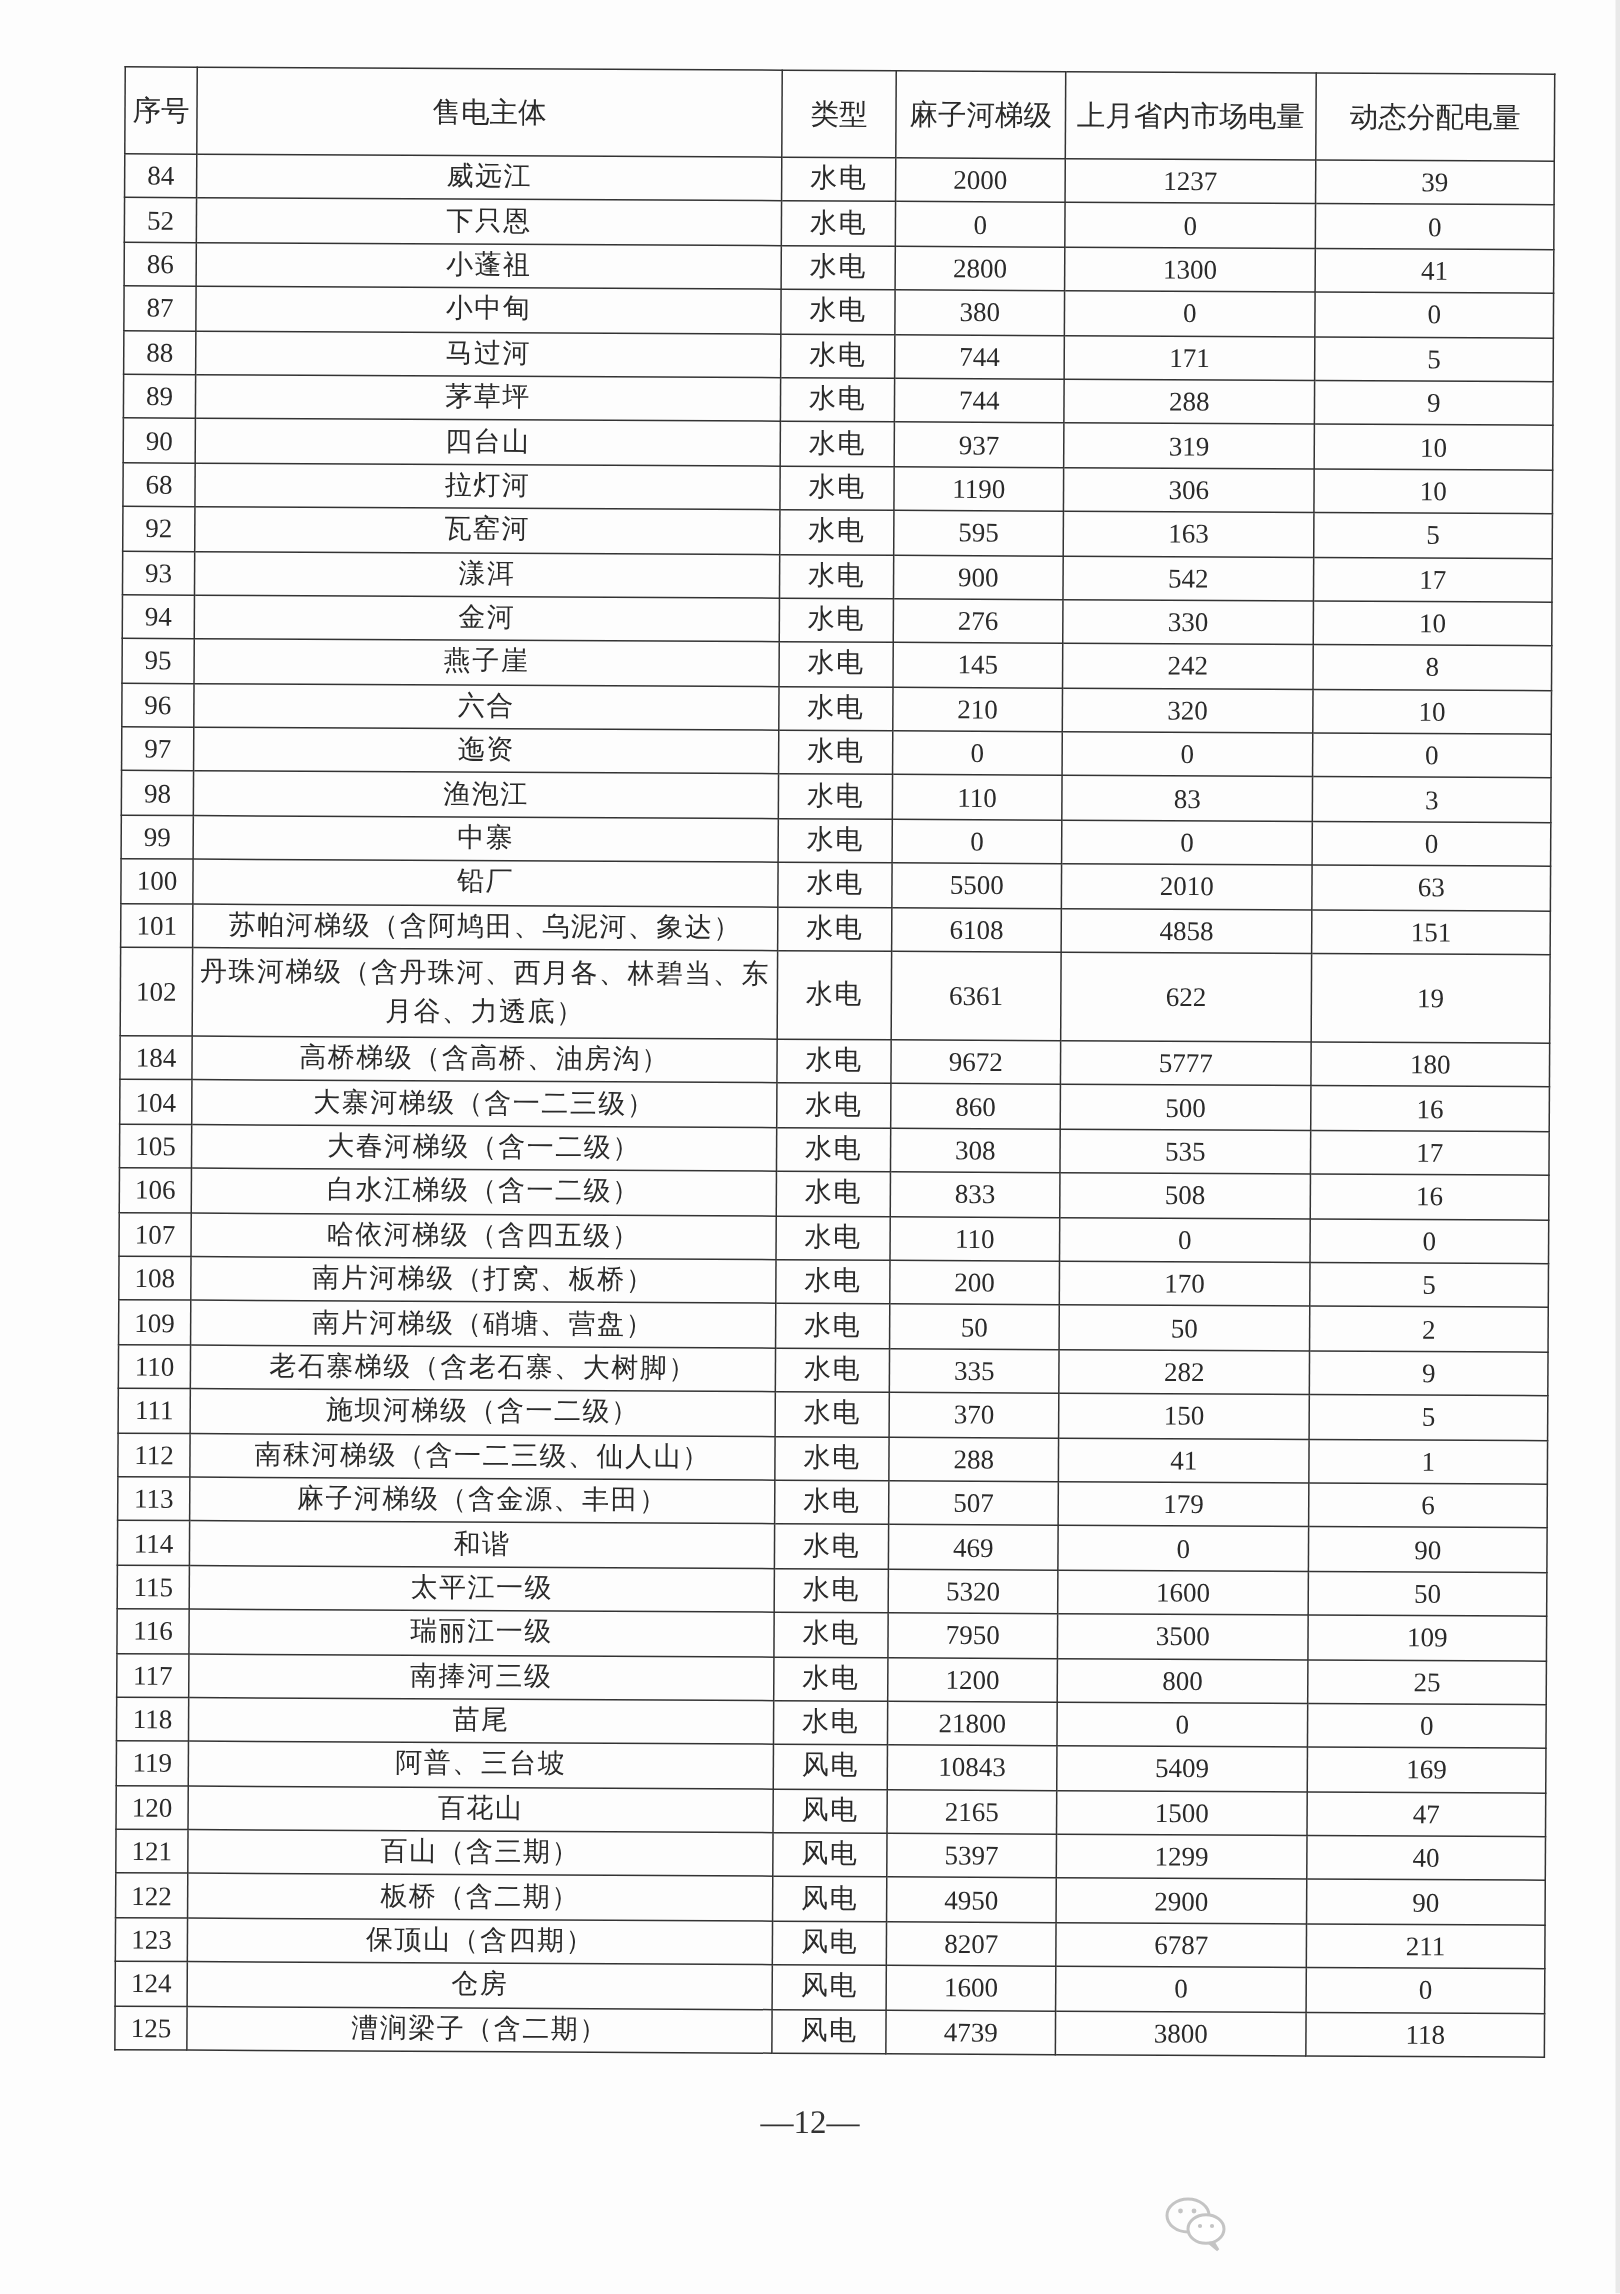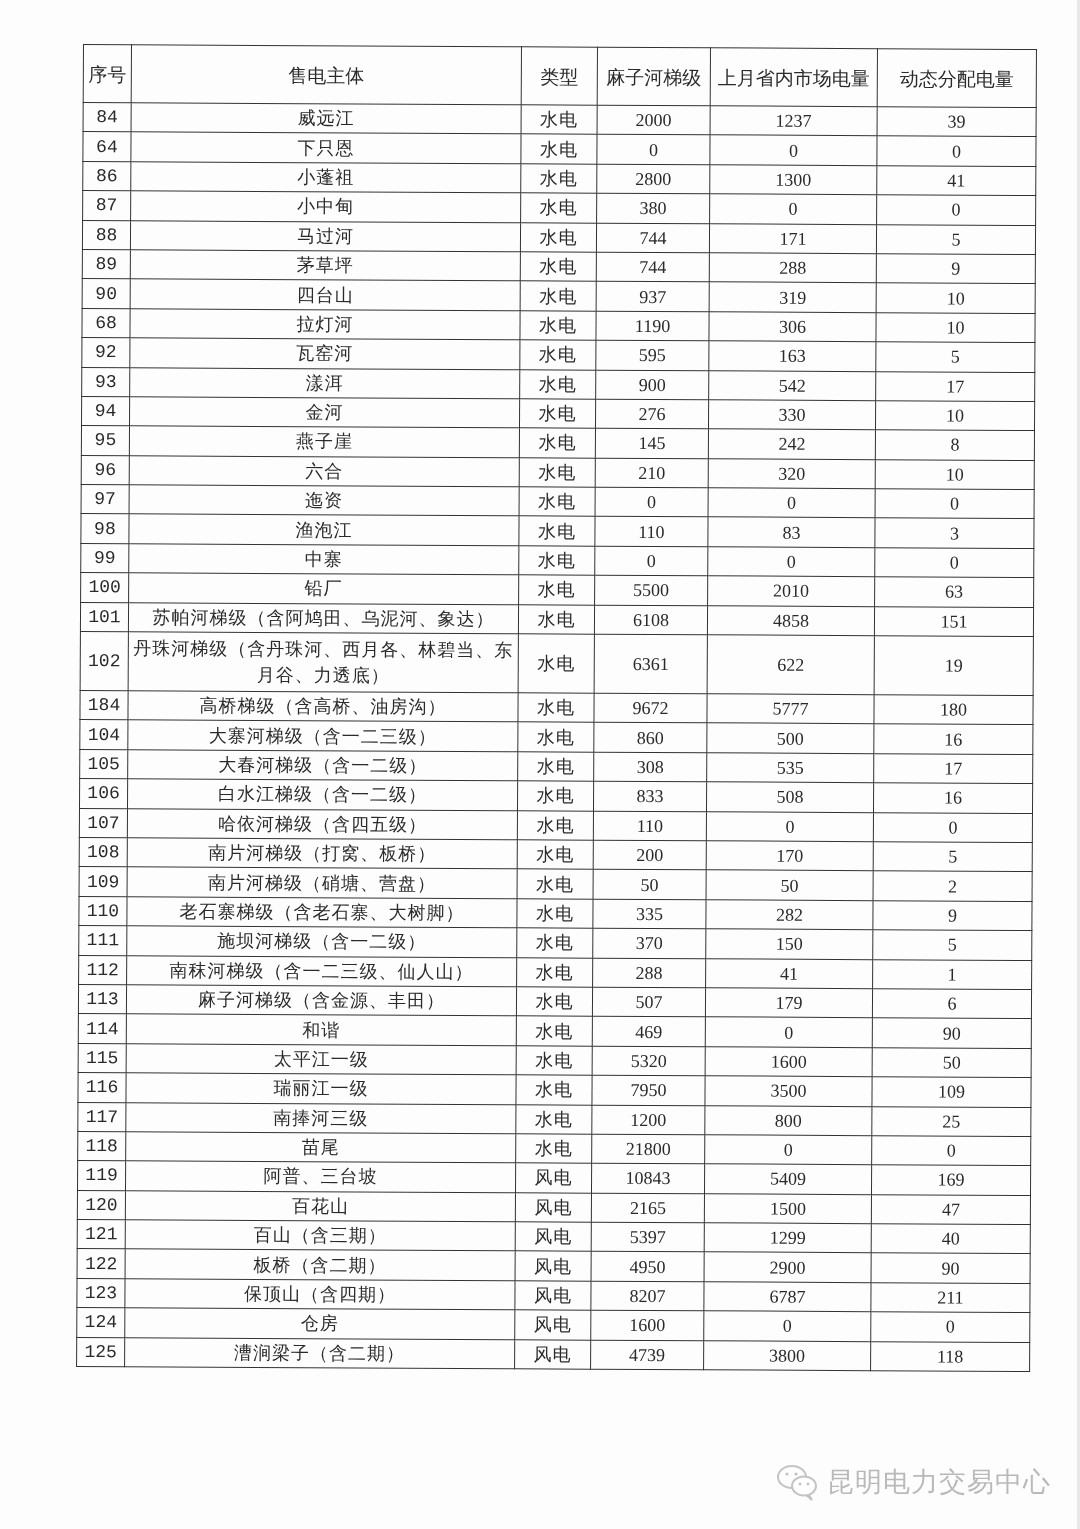--- a/index.html
+++ b/index.html
@@ -17,21 +17,21 @@
   table.data th, table.data td {
     border: 1.3px solid #333; padding: 0; text-align: center; vertical-align: middle;
     font-size: 18px; line-height: 20px; color: #2a2a2a; overflow: hidden; white-space: nowrap;
   }
   table.data th { height: 57px; font-weight: normal; font-size: 19px; }
   table.data td { height: 28.4px; }
   table.data td.name { font-size: 18px; letter-spacing: 1px; }
   table.data tr.tall td { height: 58px; }
   table.data td.wrap { white-space: normal; line-height: 26px; }
   td.num { font-family: "Liberation Serif", "DejaVu Serif", serif; font-size: 19px; }
-  td.idx { font-family: Liberation Mono, monospace; font-size: 18px; vertical-align: top; padding-top: 1px; }
+  td.idx { font-family: Liberation Serif, serif; font-size: 18px; vertical-align: top; padding-top: 1px; }
   td.type { letter-spacing: 1px; margin-left: 32px; }
   .footer-page {
     position: absolute; left: 0; width: 1080px; top: 1402px; text-align: center;
     font-family: "Liberation Serif", "DejaVu Serif", serif; font-size: 22px; color: #333;
   }
   .watermark {
     position: absolute; left: 775px; top: 1462px; display: flex; align-items: center;
     color: #b9b9b9; font-family: "DejaVu Sans", sans-serif; font-size: 27px; letter-spacing: 1px;
   }
   .watermark svg { margin-right: 6px; }
@@ -65,21 +65,21 @@
     <tbody id="tbody">
         <tr>
           <td class="idx">84</td>
           <td class="name">威远江</td>
           <td class="type">水电</td>
           <td class="num">2000</td>
           <td class="num">1237</td>
           <td class="num">39</td>
         </tr>
         <tr>
-          <td class="idx">64</td>
+          <td class="idx">52</td>
           <td class="name">下只恩</td>
           <td class="type">水电</td>
           <td class="num">0</td>
           <td class="num">0</td>
           <td class="num">0</td>
         </tr>
         <tr>
           <td class="idx">86</td>
           <td class="name">小蓬祖</td>
           <td class="type">水电</td>
@@ -395,26 +395,26 @@
           <td class="idx">125</td>
           <td class="name">漕涧梁子（含二期）</td>
           <td class="type">风电</td>
           <td class="num">4739</td>
           <td class="num">3800</td>
           <td class="num">118</td>
         </tr>
       </tbody>
   </table>
 
+  <div class="footer-page">—12—</div>
 
   <div class="watermark">
     <svg width="46" height="40" viewBox="0 0 46 40">
       <ellipse cx="17" cy="15" rx="14" ry="11" fill="none" stroke="#c4c4c4" stroke-width="2"></ellipse>
       <ellipse cx="29" cy="24" rx="12" ry="9.5" fill="#fff" stroke="#c4c4c4" stroke-width="2"></ellipse>
       <circle cx="12" cy="12" r="1.6" fill="#c4c4c4"></circle>
       <circle cx="21" cy="12" r="1.6" fill="#c4c4c4"></circle>
       <circle cx="25" cy="22" r="1.4" fill="#c4c4c4"></circle>
       <circle cx="33" cy="22" r="1.4" fill="#c4c4c4"></circle>
       <path d="M34 33 L37 38 L31 33" fill="none" stroke="#c4c4c4" stroke-width="2"></path>
     </svg>
-    <span>昆明电力交易中心</span>
   </div>
 </div>
 
 </body></html>

